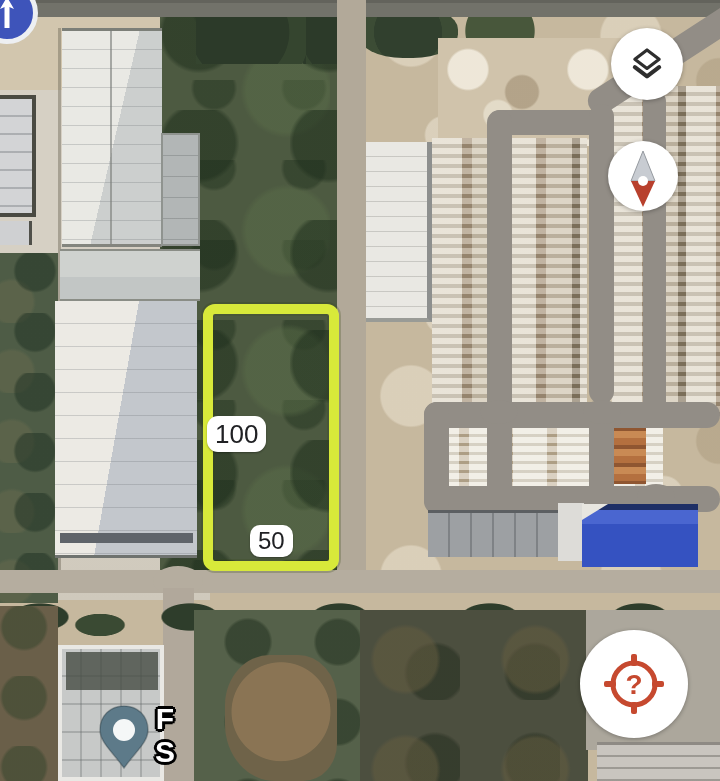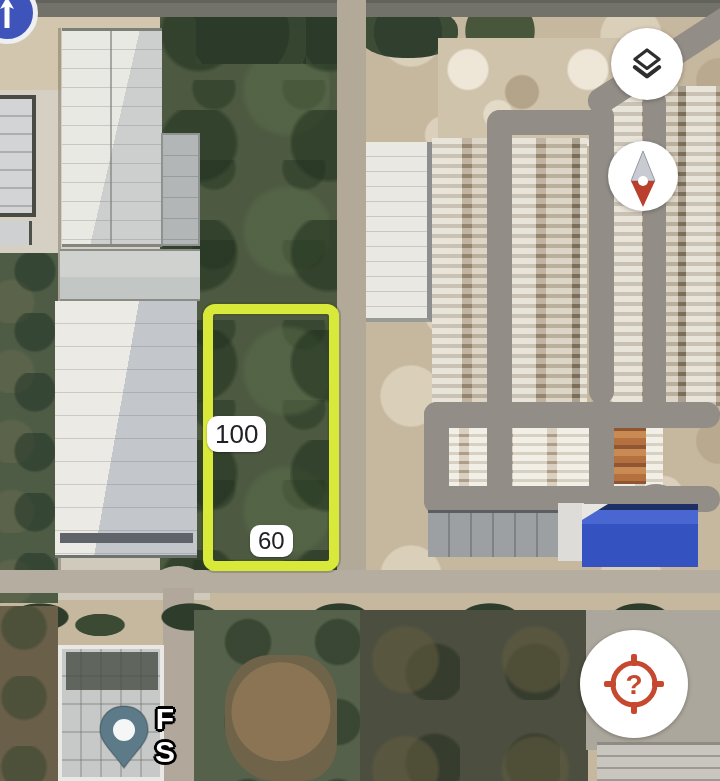--- a/index.html
+++ b/index.html
@@ -225,21 +225,21 @@
   <div id="bot-wh"></div>
   <div id="bot-wh-dark"></div>
   <div id="bm-green"></div>
   <div id="bm-brown"></div>
   <div id="br-scrub"></div>
   <div id="br-road"></div>
   <div id="br-bld"></div>
 
   <div id="plot"></div>
   <div id="chip-100" class="chip">100</div>
-  <div id="chip-50" class="chip">60</div>
+  <div id="chip-50" class="chip">50</div>
 
   <svg id="pin" viewBox="0 0 54 66">
     <path d="M27 2 C13 2 3 12 3 26 C3 38 14 46 27 64 C40 46 51 38 51 26 C51 12 41 2 27 2 Z" fill="#5d7a89" stroke="rgba(35,50,55,.35)" stroke-width="1.5"></path>
     <circle cx="27" cy="26" r="11" fill="#f5f7f7"></circle>
   </svg>
   <div id="pin-label">
     <span>F</span>
     <span>S</span>
   </div>
 

